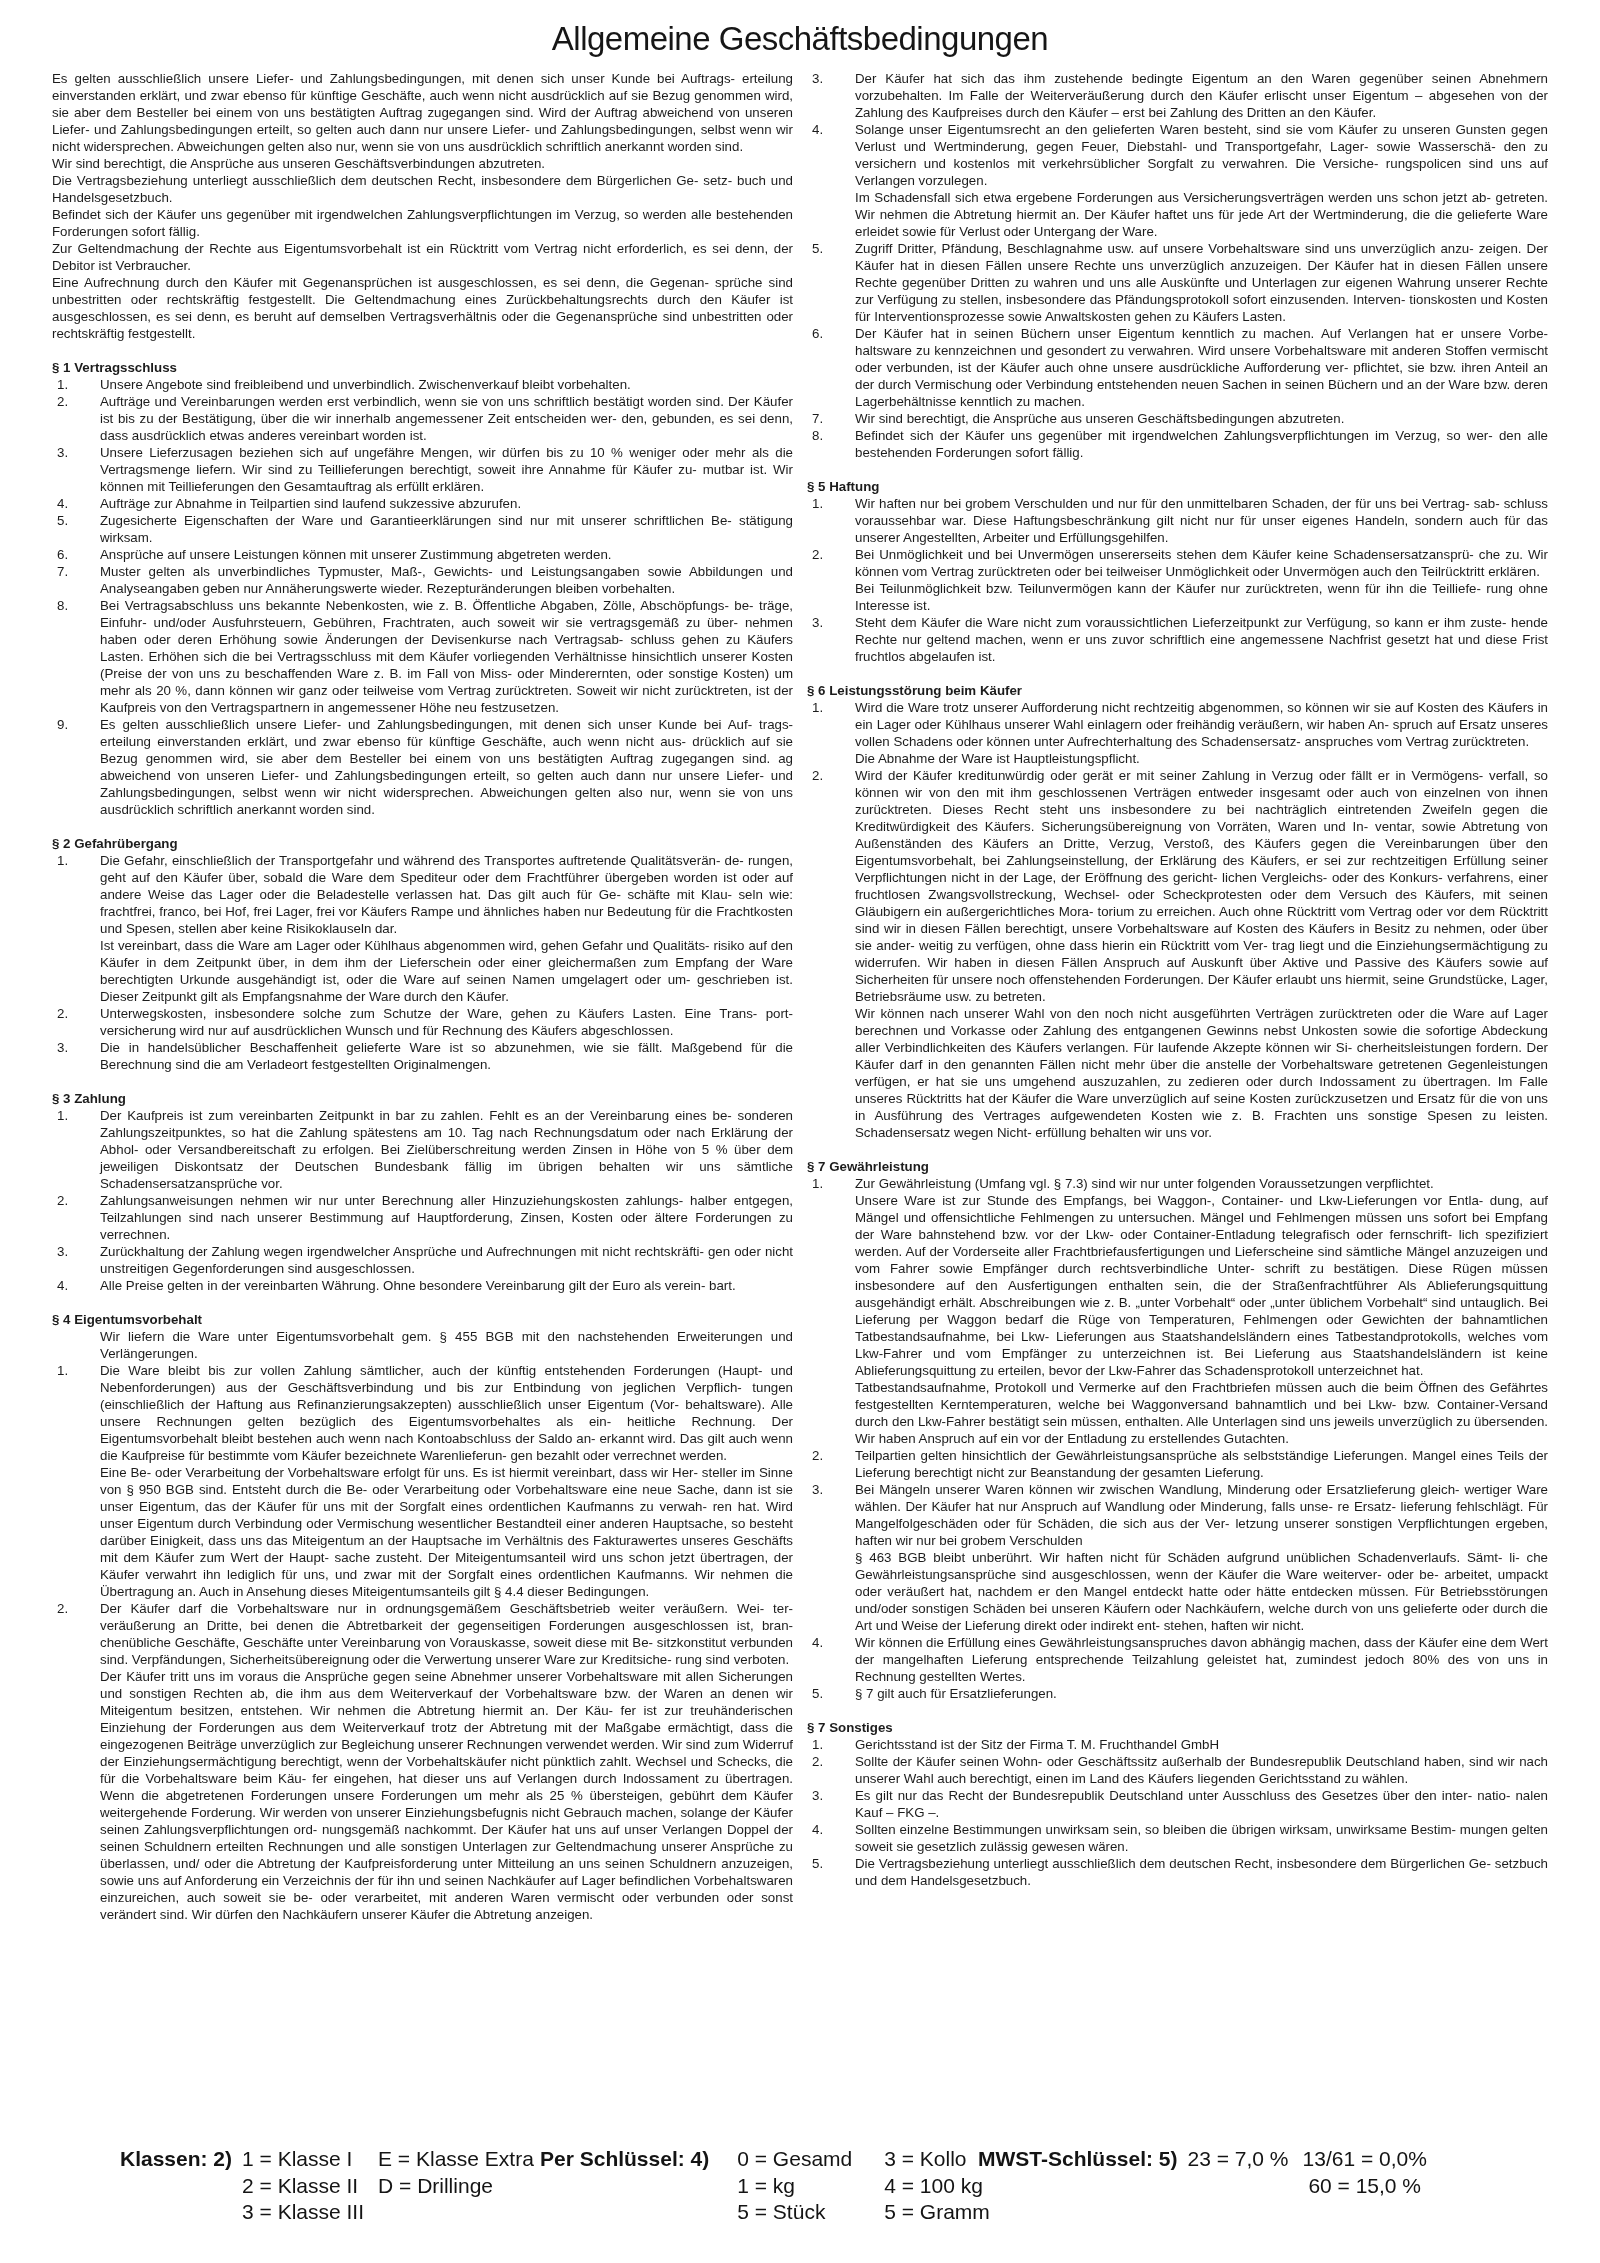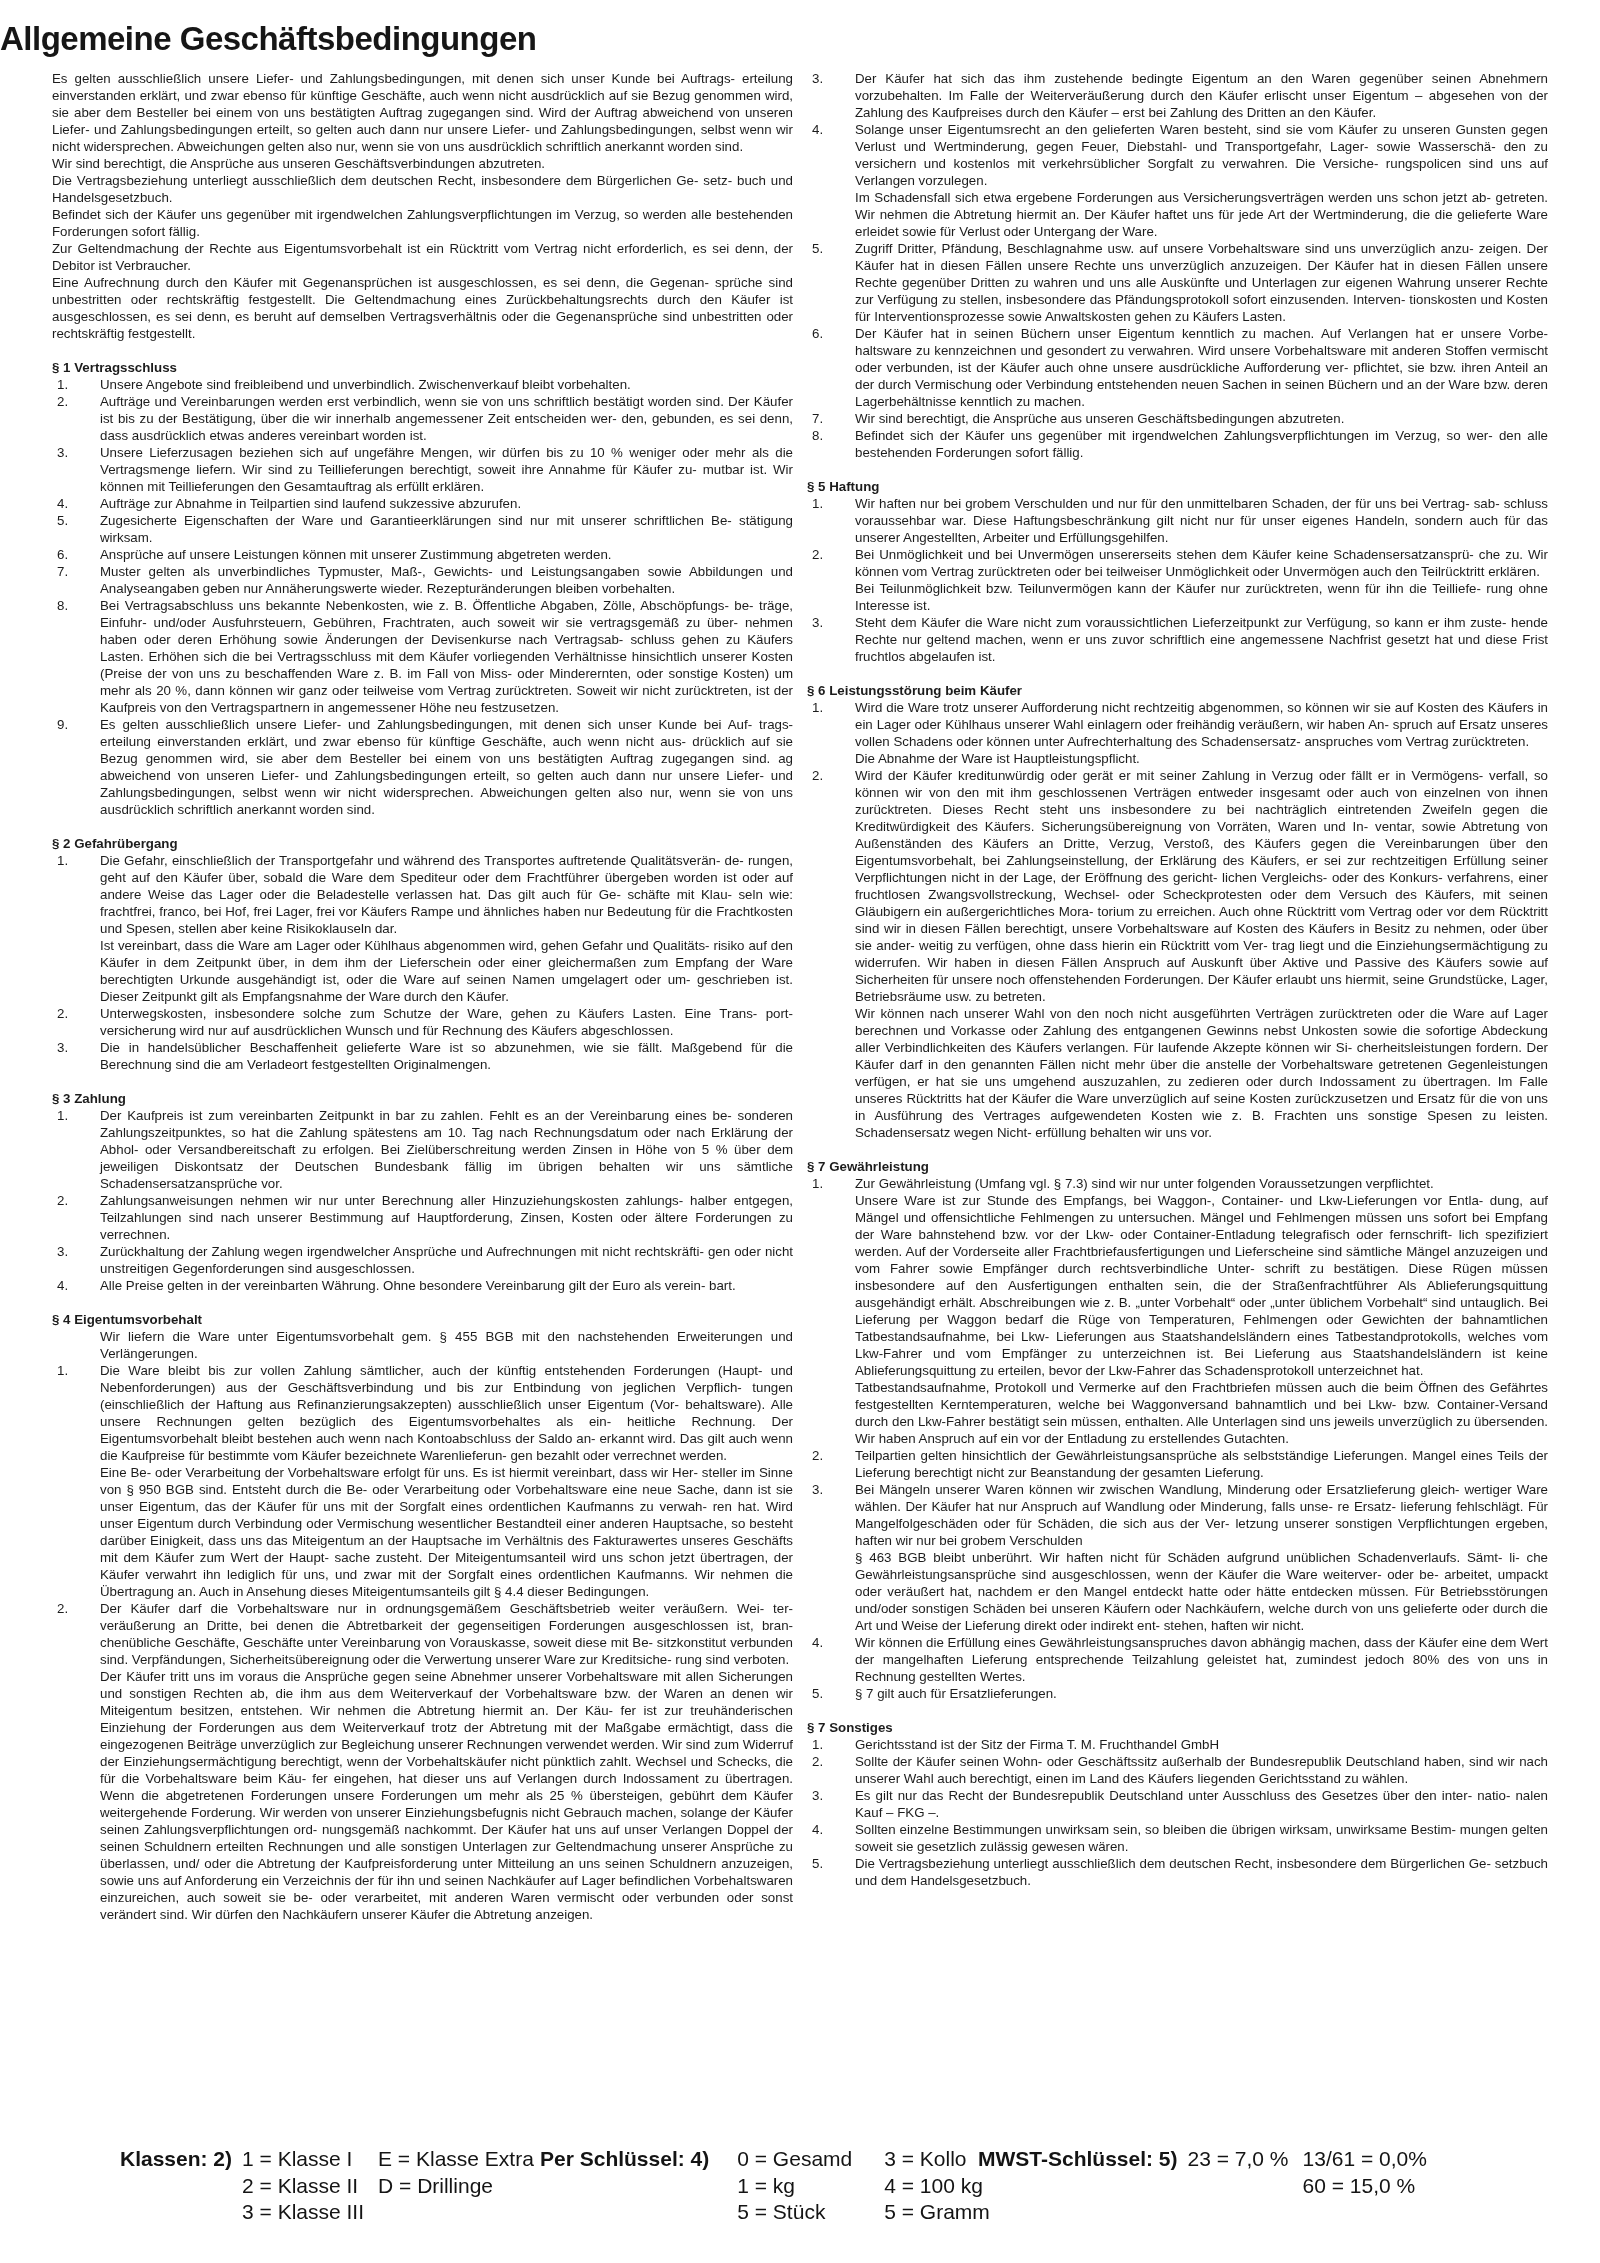--- a/index.html
+++ b/index.html
@@ -1,37 +1,37 @@
 <!DOCTYPE html>
 <html><head>
 <meta charset="utf-8">
 <style>
   html,body{margin:0;padding:0;background:#ffffff;}
   .page{position:relative;width:1600px;height:2263px;background:#ffffff;overflow:hidden;
         font-family:"Liberation Sans",sans-serif;color:#1c1c1c;}
-  .title{margin:0;padding-top:20px;font-size:33px;font-weight:bold;
+  .title{margin:0;padding-top:20px;text-align:center;font-size:33px;font-weight:normal;
          letter-spacing:-0.5px;color:#161616;}
   .columns{display:flex;gap:14px;padding:12px 52px 0 52px;}
   .col{flex:1;min-width:0;font-size:13.3px;line-height:17px;text-align:justify;}
   .para{margin:0;}
   .heading{font-weight:bold;margin-top:17px;text-align:left;}
   .item{position:relative;padding-left:48px;}
   .num{position:absolute;left:5px;top:0;text-align:left;}
   .itext{}
   .cont{margin-left:48px;}
   .legend{position:absolute;left:0;top:2146px;width:1600px;height:100px;
           font-size:21px;line-height:26.5px;color:#141414;}
   .lgroup{position:absolute;display:flex;align-items:flex-start;white-space:nowrap;}
   #lg0{left:120px;}
   #lg1{left:540px;gap:18px;}
   #lg2{left:978px;}
   .llabel{font-weight:bold;margin-right:10px;}
   .lcol{margin-right:14px;}
   .lrow{min-height:26.5px;}
-  .lright{text-align:left;min-width:112px;margin-right:0;}
+  .lright{text-align:center;min-width:112px;margin-right:0;}
 </style>
 </head>
 <body>
 
 <div class="page">
   <h1 class="title">Allgemeine Geschäftsbedingungen</h1>
 
   <div class="columns">
     <div class="col" id="col-left">
         <div class="para">Es gelten ausschließlich unsere Liefer- und Zahlungsbedingungen, mit denen sich unser Kunde bei Auftrags- erteilung einverstanden erklärt, und zwar ebenso für künftige Geschäfte, auch wenn nicht ausdrücklich auf sie Bezug genommen wird, sie aber dem Besteller bei einem von uns bestätigten Auftrag zugegangen sind. Wird der Auftrag abweichend von unseren Liefer- und Zahlungsbedingungen erteilt, so gelten auch dann nur unsere Liefer- und Zahlungsbedingungen, selbst wenn wir nicht widersprechen. Abweichungen gelten also nur, wenn sie von uns ausdrücklich schriftlich anerkannt worden sind.</div>

